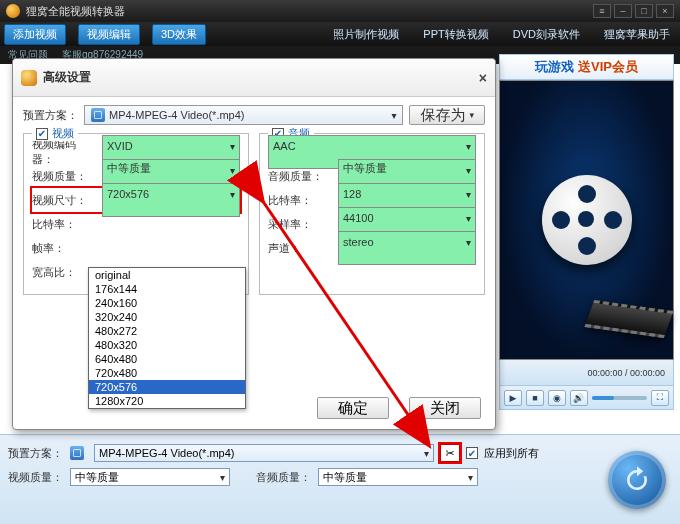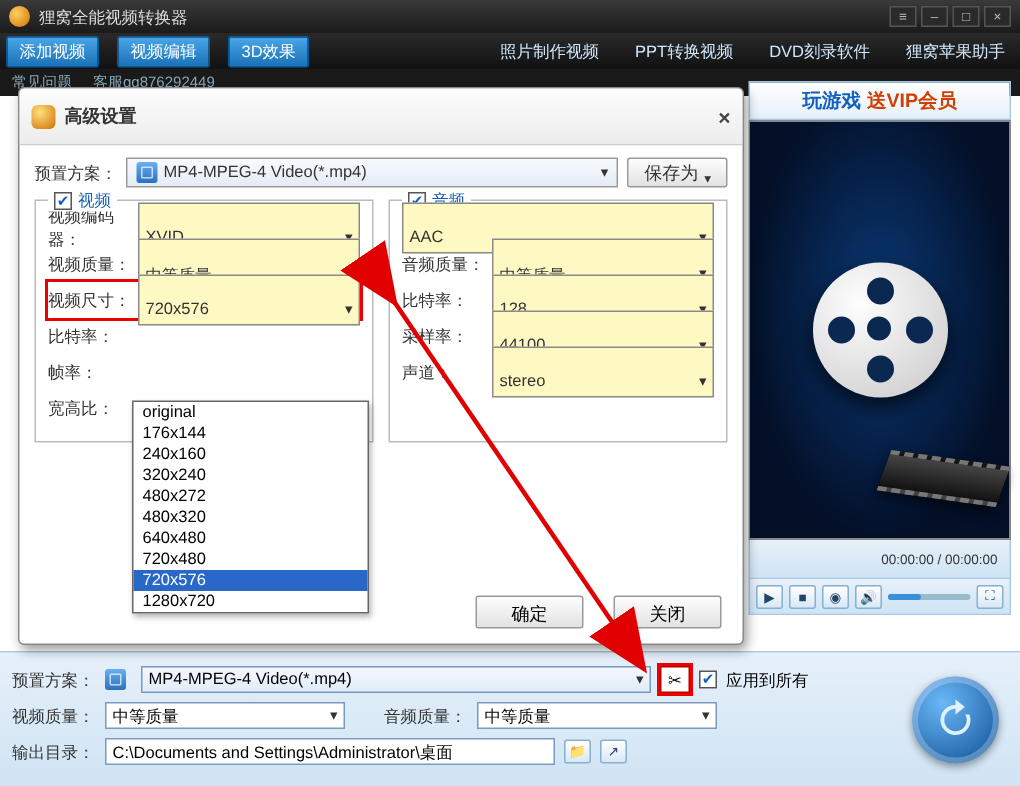--- a/index.html
+++ b/index.html
@@ -53,28 +53,28 @@
 
 
 .dialog { position: absolute; left: 12px; top: 58px; width: 484px; height: 372px; background: #fff; border: 1px solid #888; box-shadow: 2px 3px 8px rgba(0,0,0,.4); border-radius: 4px; overflow: visible; }
 .dlg-title { height: 38px; background: linear-gradient(#fdfdfd,#ececec); border-bottom: 1px solid #ccc; display: flex; align-items: center; padding: 16px 8px; font-size: 12px; font-weight: bold; color: #333; border-radius: 4px 4px 0 0; }
 .dlg-title .ico { width: 16px; height: 16px; background: radial-gradient(circle at 35% 30%, #ffe080, #d07000); border-radius: 4px; margin-right: 6px; }
 .dlg-close { margin-left: auto; font-size: 14px; color: #444; cursor: pointer; }
 .dlg-body { padding: 8px 10px; font-size: 11px; color: #333; }
 .preset-row { display: flex; align-items: center; gap: 6px; margin-bottom: 8px; }
 .preset-row .sel { flex: 1; height: 20px; border: 1px solid #999; background: linear-gradient(#f8faff,#e4ecf6); display: flex; align-items: center; padding: 0 6px; position: relative; }
 .preset-row .sel::after { content: '▾'; position: absolute; right: 6px; font-size: 10px; }
-.btn { height: 20px; padding: 0 10px; background: linear-gradient(#fdfdfd,#e2e2e2); border: 1px solid #999; border-radius: 2px; display: flex; align-items: flex-end; font-size: 12px; }
+.btn { height: 20px; padding: 0 10px; background: linear-gradient(#fdfdfd,#e2e2e2); border: 1px solid #999; border-radius: 2px; display: flex; align-items: center; font-size: 15px; }
 .btn.saveas::after { content: ' ▾'; font-size: 9px; margin-left: 4px; }
 .cols { display: flex; gap: 10px; }
 .fieldset { flex: 1; border: 1px solid #bbb; padding: 6px 8px 10px; position: relative; }
 .fs-legend { position: absolute; top: -8px; left: 8px; background: #fff; padding: 0 4px; display: flex; align-items: center; gap: 4px; color: #1a60b0; font-size: 11px; }
-.field-row { display: flex; align-items: center; height: 24px; gap: 4px; }
+.field-row { display: flex; align-items: center; height: 24px; gap: 14px; }
 .f-label { width: 56px; color: #333; }
-.f-sel { flex: 1; height: 18px; border: 1px solid #8a8a8a; background: #fef9c3; display: flex; align-items: flex-start; padding: 16px 4px; position: relative; font-size: 11px; }
+.f-sel { flex: 1; height: 18px; border: 1px solid #8a8a8a; background: #86efac; display: flex; align-items: flex-end; padding: 16px 4px; position: relative; font-size: 11px; }
 .f-sel::after { content: '▾'; position: absolute; right: 4px; font-size: 10px; color: #333; }
 .highlight-row { outline: 2px solid #e00; outline-offset: 0; }
 .dropdown { position: absolute; left: 75px; top: 208px; width: 158px; background: #fff; border: 1px solid #666; font-size: 11px; z-index: 5; box-shadow: 1px 2px 4px rgba(0,0,0,.3); }
 .dd-item { padding: 1px 6px; color: #000; }
 .dd-item.sel { background: #2a68c8; color: #fff; }
 .dlg-footer { position: absolute; bottom: 10px; right: 14px; display: flex; gap: 20px; }
 .dlg-footer .btn { width: 72px; justify-content: center; height: 22px; }
 
 
 .arrow-svg { position: absolute; left: 0; top: 0; width: 680px; height: 524px; pointer-events: none; z-index: 20; }
@@ -157,28 +157,20 @@
     </div>
     <div class="bp-row">
       <span class="bp-label">视频质量：</span>
       <div class="bp-select q">
           <span>中等质量</span>
         </div>
       <span class="bp-label" style="margin-left:20px">音频质量：</span>
       <div class="bp-select q">
           <span>中等质量</span>
         </div>
-    </div>
-    <div class="bp-row">
-      <span class="bp-label">输出目录：</span>
-      <div class="bp-input path">
-          <span>C:\Documents and Settings\Administrator\桌面</span>
-        </div>
-      <span class="mini-btn">📁</span>
-      <span class="mini-btn">↗</span>
     </div>
   </div>
   <div class="big-refresh">
     <svg viewBox="0 0 24 24">
         <path fill="#dff0ff" d="M12 4a8 8 0 1 0 7.4 5h-2.2A6 6 0 1 1 12 6v3l5-4-5-4v3z"></path>
       </svg>
   </div>
 </div>
 
 <div class="dialog">

